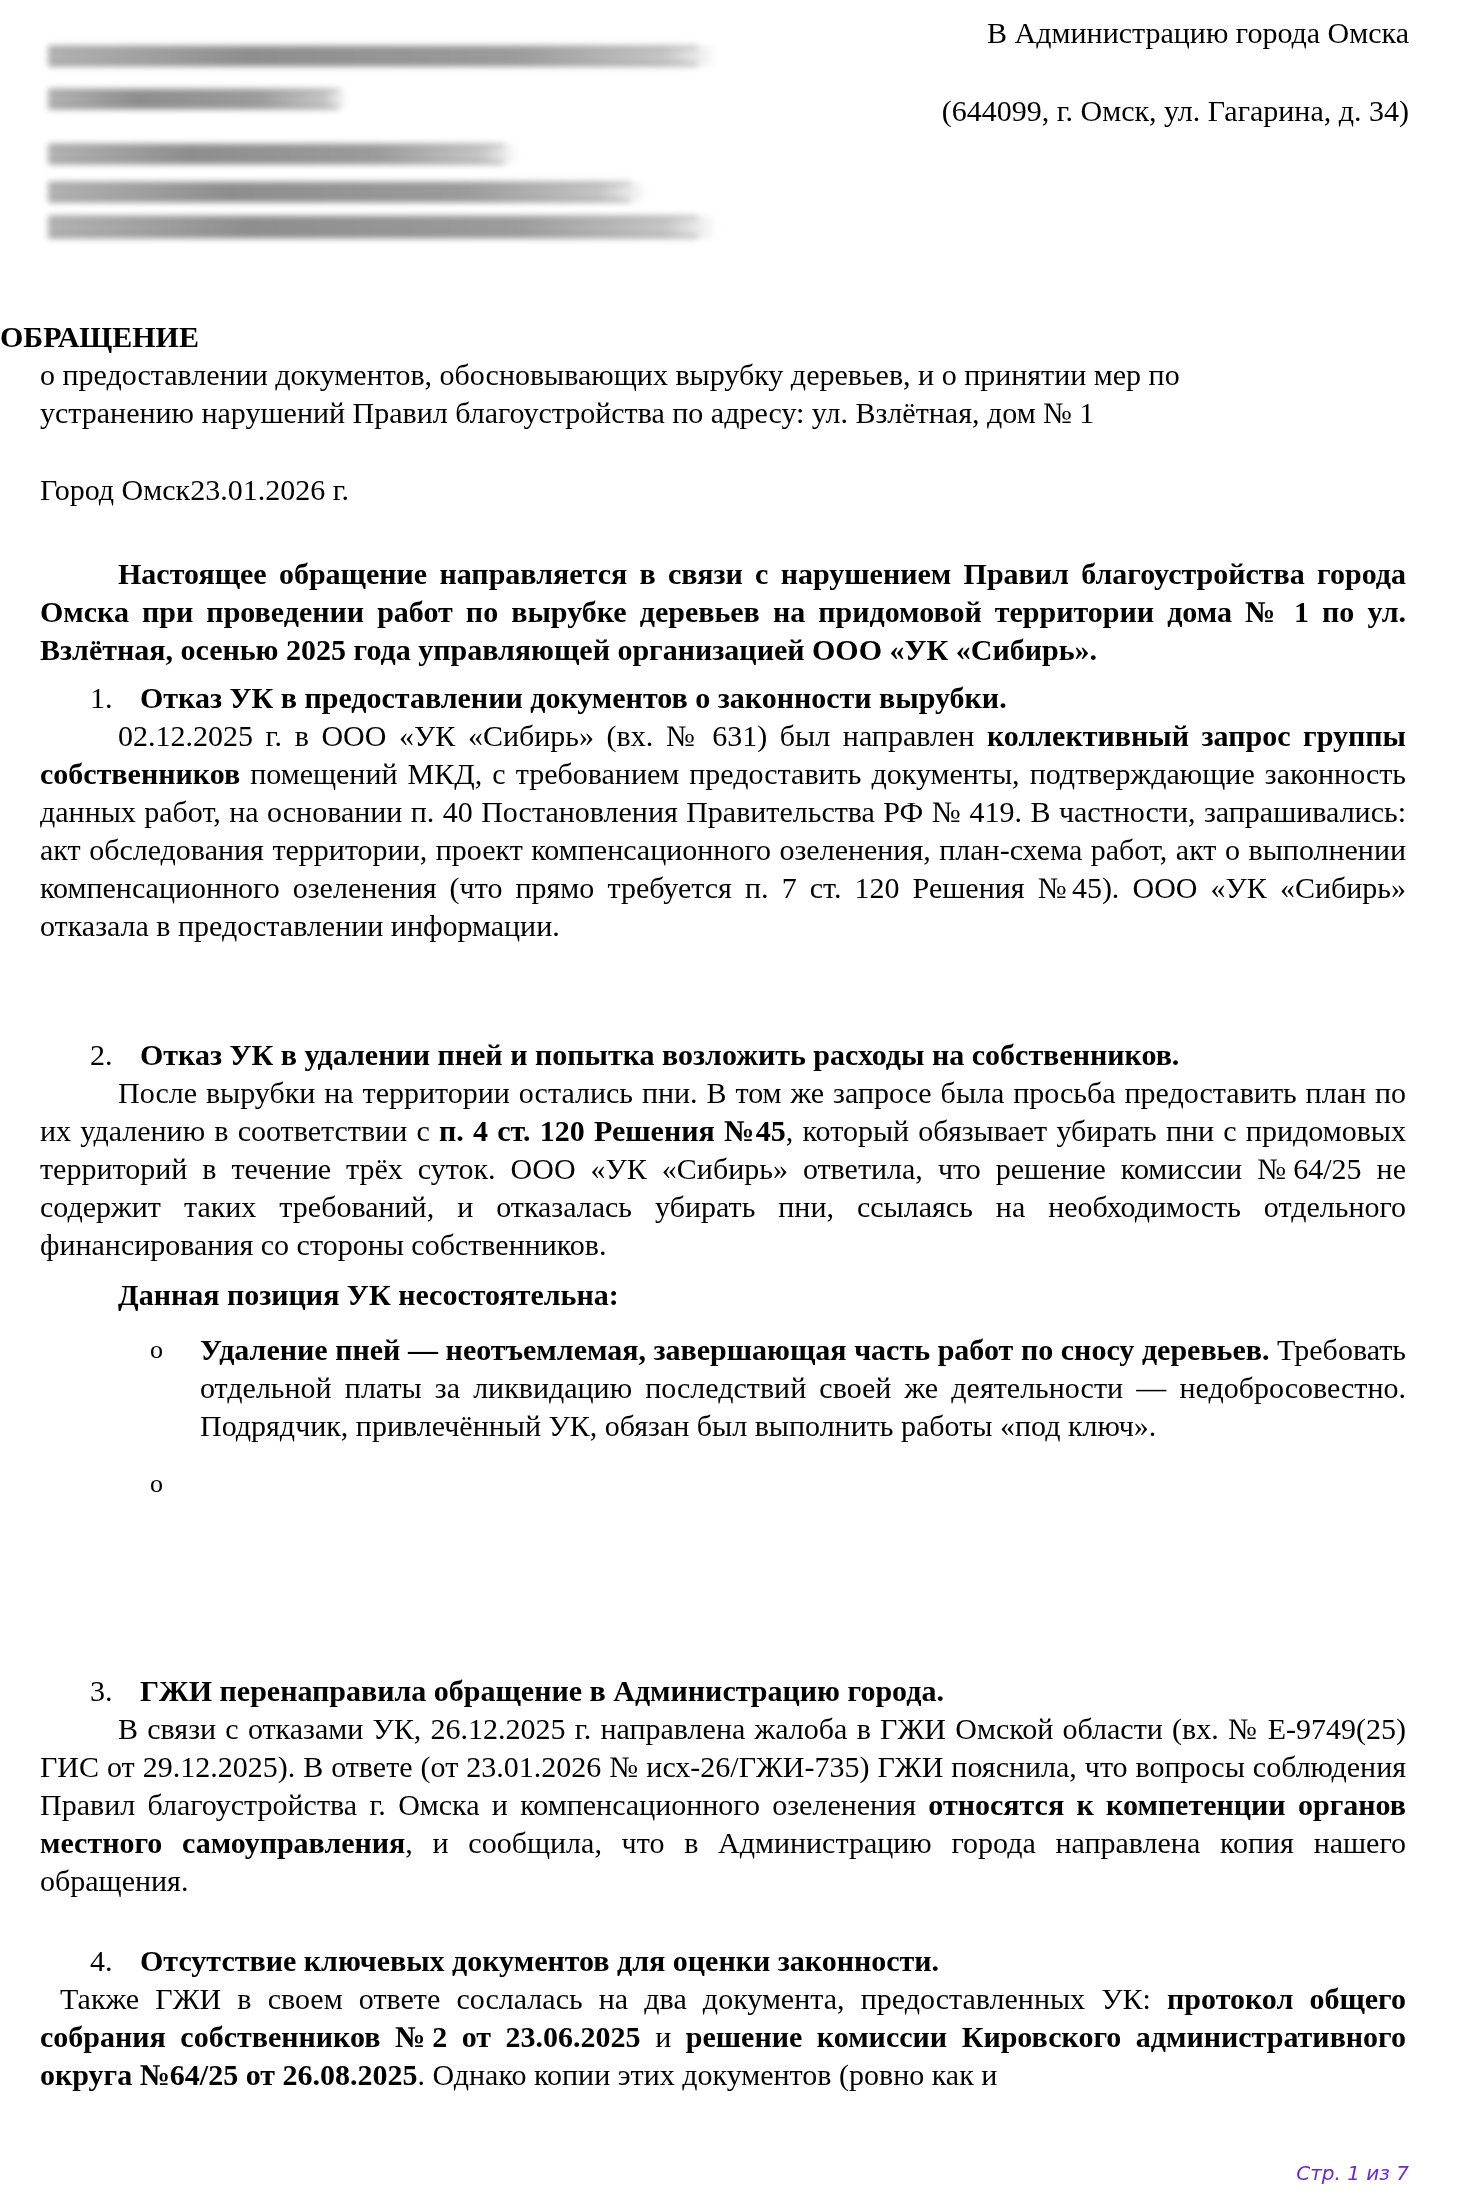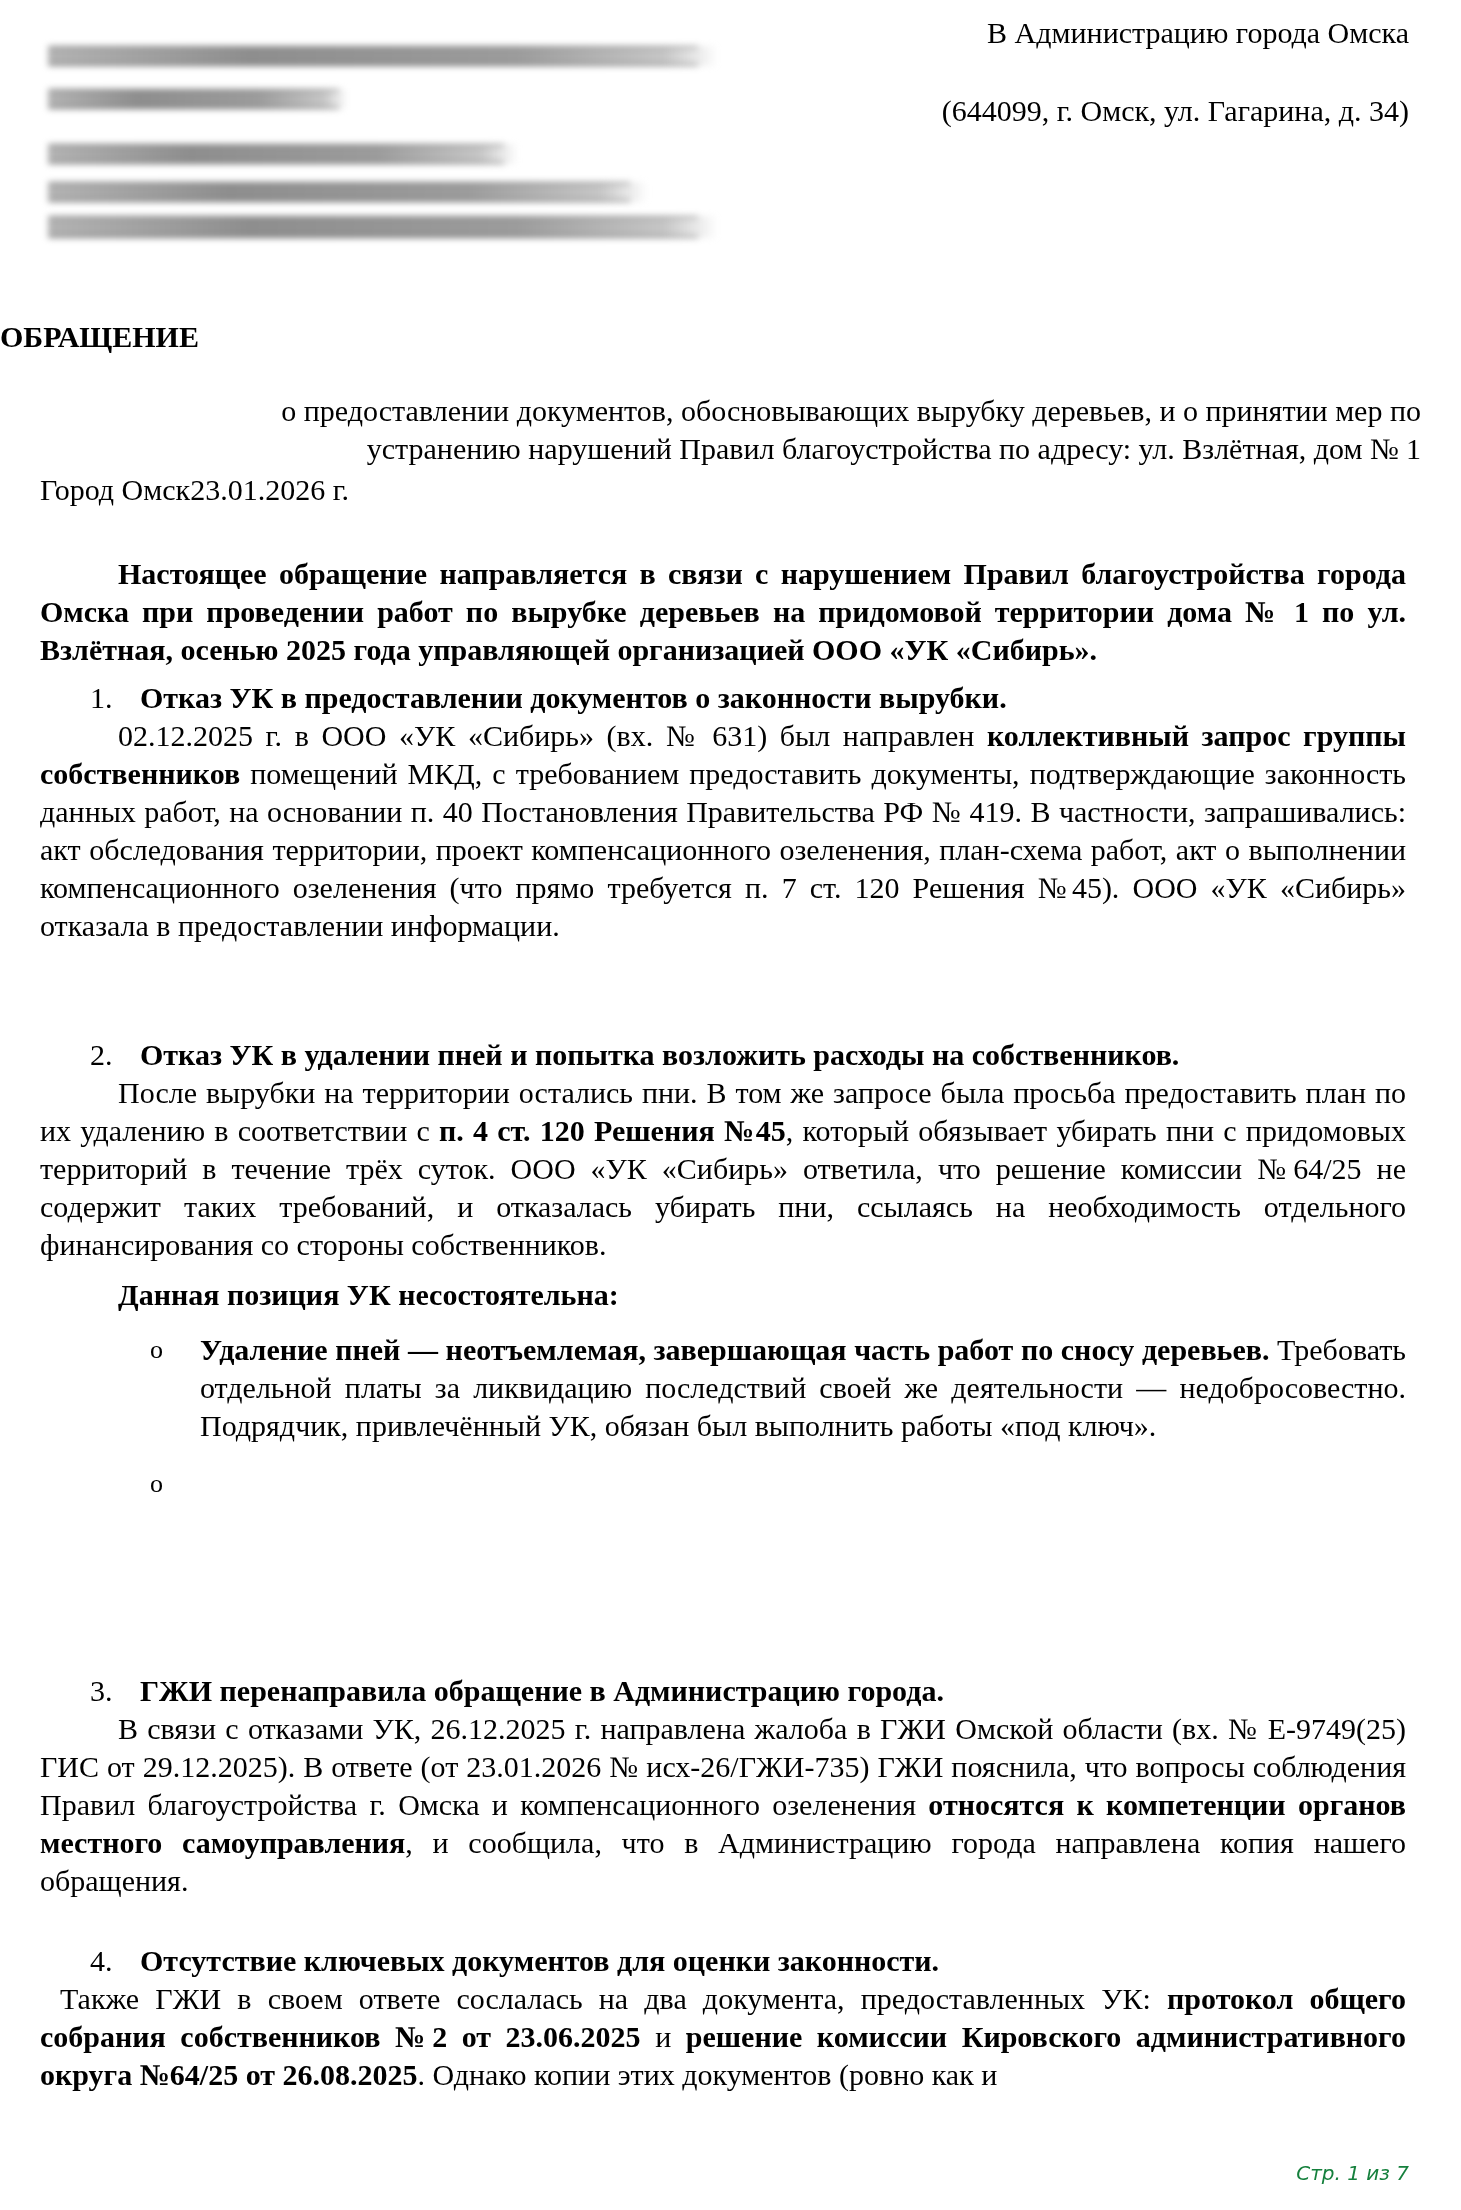--- a/index.html
+++ b/index.html
@@ -15,37 +15,37 @@
     filter: blur(3px);
   }
   .bar::before {
     content: ""; position: absolute; left: 0; right: 3%; top: 0; height: 2px; background: #6a6a6a; opacity: .6;
   }
   .bar::after {
     content: ""; position: absolute; left: 0; right: 3%; bottom: 0; height: 2px; background: #5a5a5a; opacity: .6;
   }
   .addressee { position: absolute; right: 52px; text-align: center; white-space: nowrap; }
   .title { position: absolute; left: 0; width: 1461px; font-weight: bold; }
-  .subtitle { position: absolute; left: 40px; width: 1381px; text-align: right; margin-top: 36px; }
+  .subtitle { position: absolute; left: 40px; width: 1381px; text-align: left; }
   .content { position: absolute; left: 40px; width: 1366px; text-align: justify; }
   p { margin: 0; }
   .indent { text-indent: 78px; }
   .indent-small { text-indent: 20px; }
   .b { font-weight: bold; margin-top: 29px; }
   .num-heading { display: flex; padding-left: 50px; font-weight: bold; }
   .num-heading .num { width: 50px; font-weight: normal; }
   .sub-heading { padding-left: 78px; font-weight: bold; }
   .bullet { display: flex; padding-left: 110px; }
   .bullet .dot {
     width: 50px; flex: 0 0 50px; font-size: 26px;
   }
   .bullet .txt { flex: 1; text-align: justify; }
   .footer {
     position: absolute; right: 52px; top: 2154px;
-    font-family: "DejaVu Sans", "Liberation Sans", sans-serif; font-style: italic; font-size: 20px; color: #15803d;
+    font-family: "DejaVu Sans", "Liberation Sans", sans-serif; font-style: italic; font-size: 20px; color: #6d28d9;
   }
   .row { display: flex; }
 </style>
 </head>
 <body>
 
 <div class="redacted">
   <div class="bar" style="top:46px; width:670px;"></div>
   <div class="bar" style="top:89px; width:300px;"></div>
   <div class="bar" style="top:144px; width:470px;"></div>

